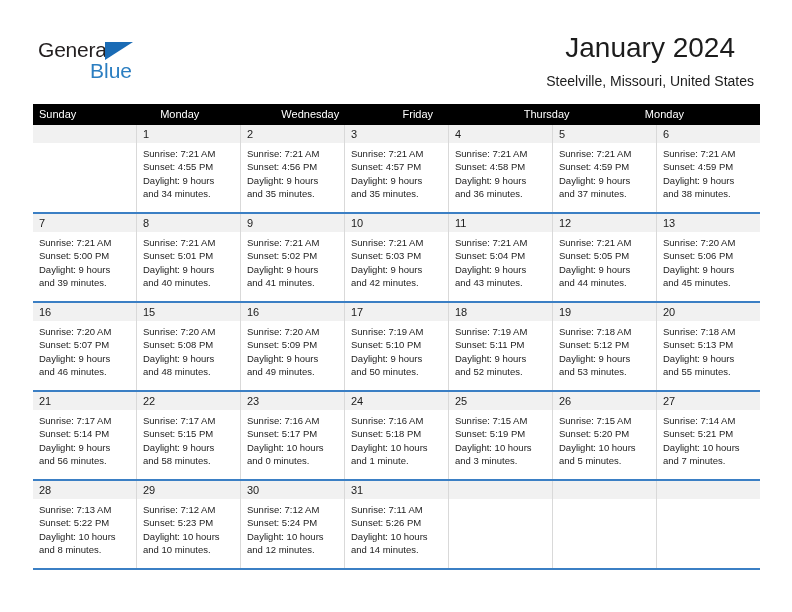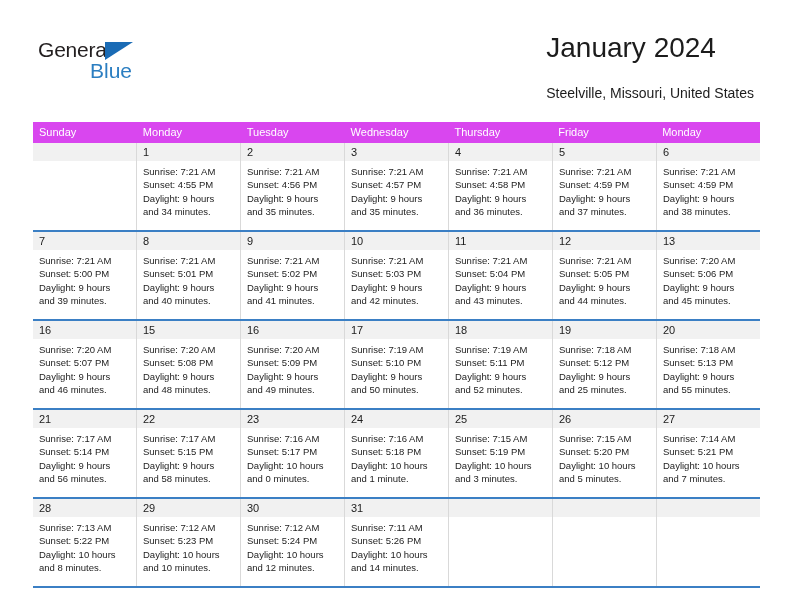--- a/index.html
+++ b/index.html
@@ -54,49 +54,48 @@
     top: 21px;
     font-size: 21px;
     color: #2b7ec1;
     line-height: 24px;
   }
 
   .title-block {
     position: absolute;
     right: 38px;
     top: 30px;
-    text-align: left;
+    text-align: center;
   }
   .cal-title {
     font-size: 28px;
     font-weight: normal;
     color: #1c1c1c;
     line-height: 36px;
     white-space: nowrap;
   }
   .cal-subtitle {
     font-size: 14px;
     color: #1c1c1c;
     line-height: 20px;
-    margin-top: 17px;
+    margin-top: 5px;
     white-space: nowrap;
   }
 
   
   .calendar {
     position: absolute;
     left: 33px;
     top: 104px;
     width: 727px;
   }
   .dow-row {
     display: flex;
-    background: #d946ef;
+    background: #000000;
     height: 21px;
-    margin-top: 18px;
   }
   .dow {
     flex: 1 1 0;
     color: #ffffff;
     font-size: 11px;
     line-height: 21px;
     padding-left: 6px;
     white-space: nowrap;
   }
 
@@ -153,24 +152,23 @@
       <div class="cal-subtitle">Steelville, Missouri, United States</div>
     </div>
 
   </div>
 
   <div class="calendar">
 
     <div class="dow-row">
       <div class="dow">Sunday</div>
       <div class="dow">Monday</div>
-      <div class="dow">Tuesday</div>
       <div class="dow">Wednesday</div>
+      <div class="dow">Friday</div>
       <div class="dow">Thursday</div>
-      <div class="dow">Friday</div>
       <div class="dow">Monday</div>
     </div>
 
     <div id="weeks-container">
         <div class="week">
           <div class="cell empty">
             <span class="daynum"></span>
           </div>
           <div class="cell">
             <span class="daynum">1</span>
@@ -337,21 +335,21 @@
               <div>Daylight: 9 hours</div>
               <div>and 52 minutes.</div>
             </div>
           </div>
           <div class="cell">
             <span class="daynum">19</span>
             <div class="info">
               <div>Sunrise: 7:18 AM</div>
               <div>Sunset: 5:12 PM</div>
               <div>Daylight: 9 hours</div>
-              <div>and 25 minutes.</div>
+              <div>and 53 minutes.</div>
             </div>
           </div>
           <div class="cell">
             <span class="daynum">20</span>
             <div class="info">
               <div>Sunrise: 7:18 AM</div>
               <div>Sunset: 5:13 PM</div>
               <div>Daylight: 9 hours</div>
               <div>and 55 minutes.</div>
             </div>

